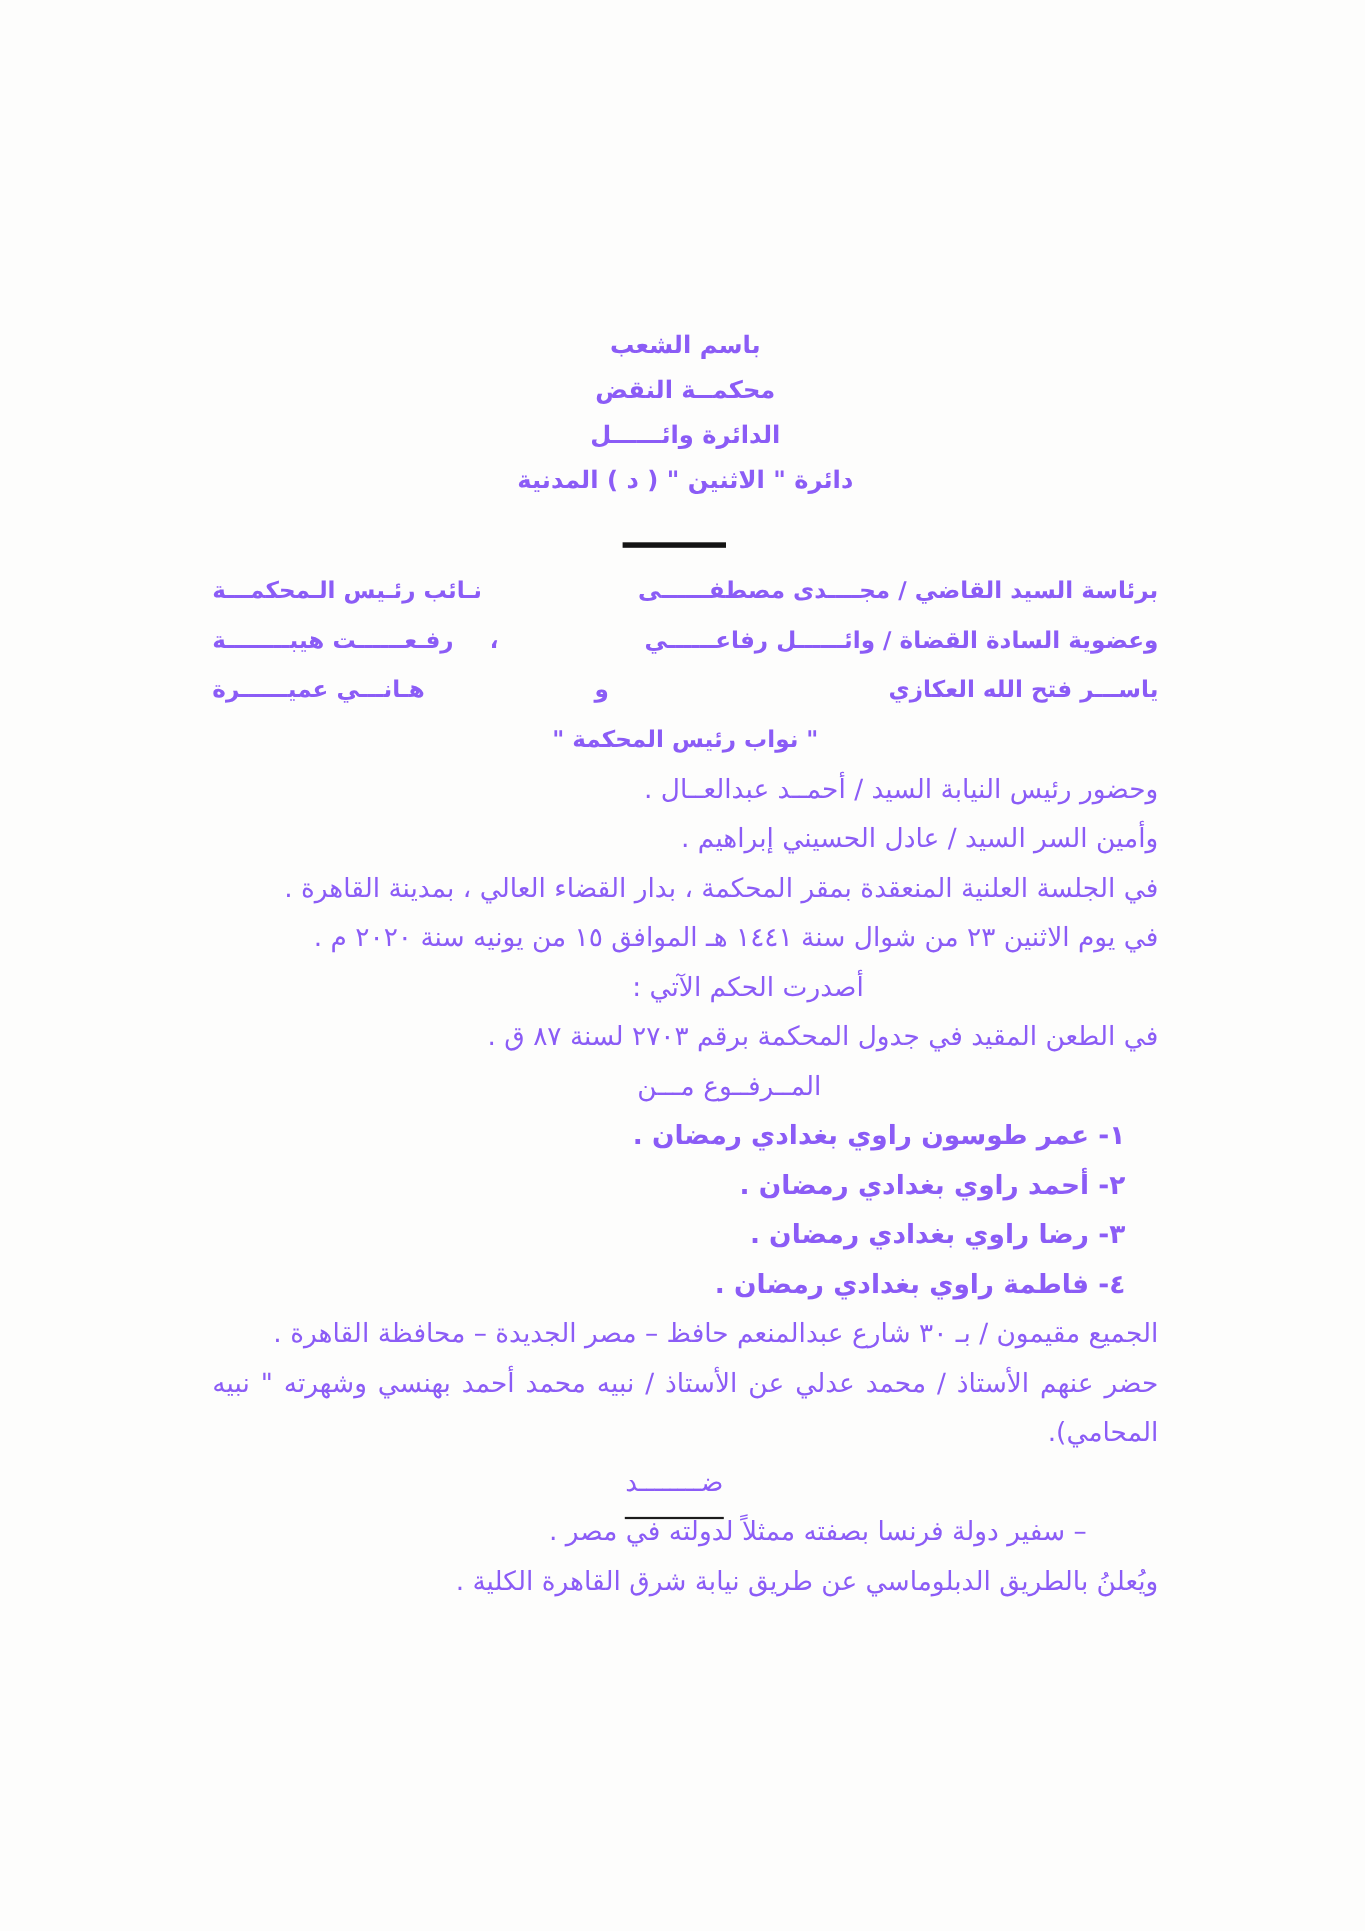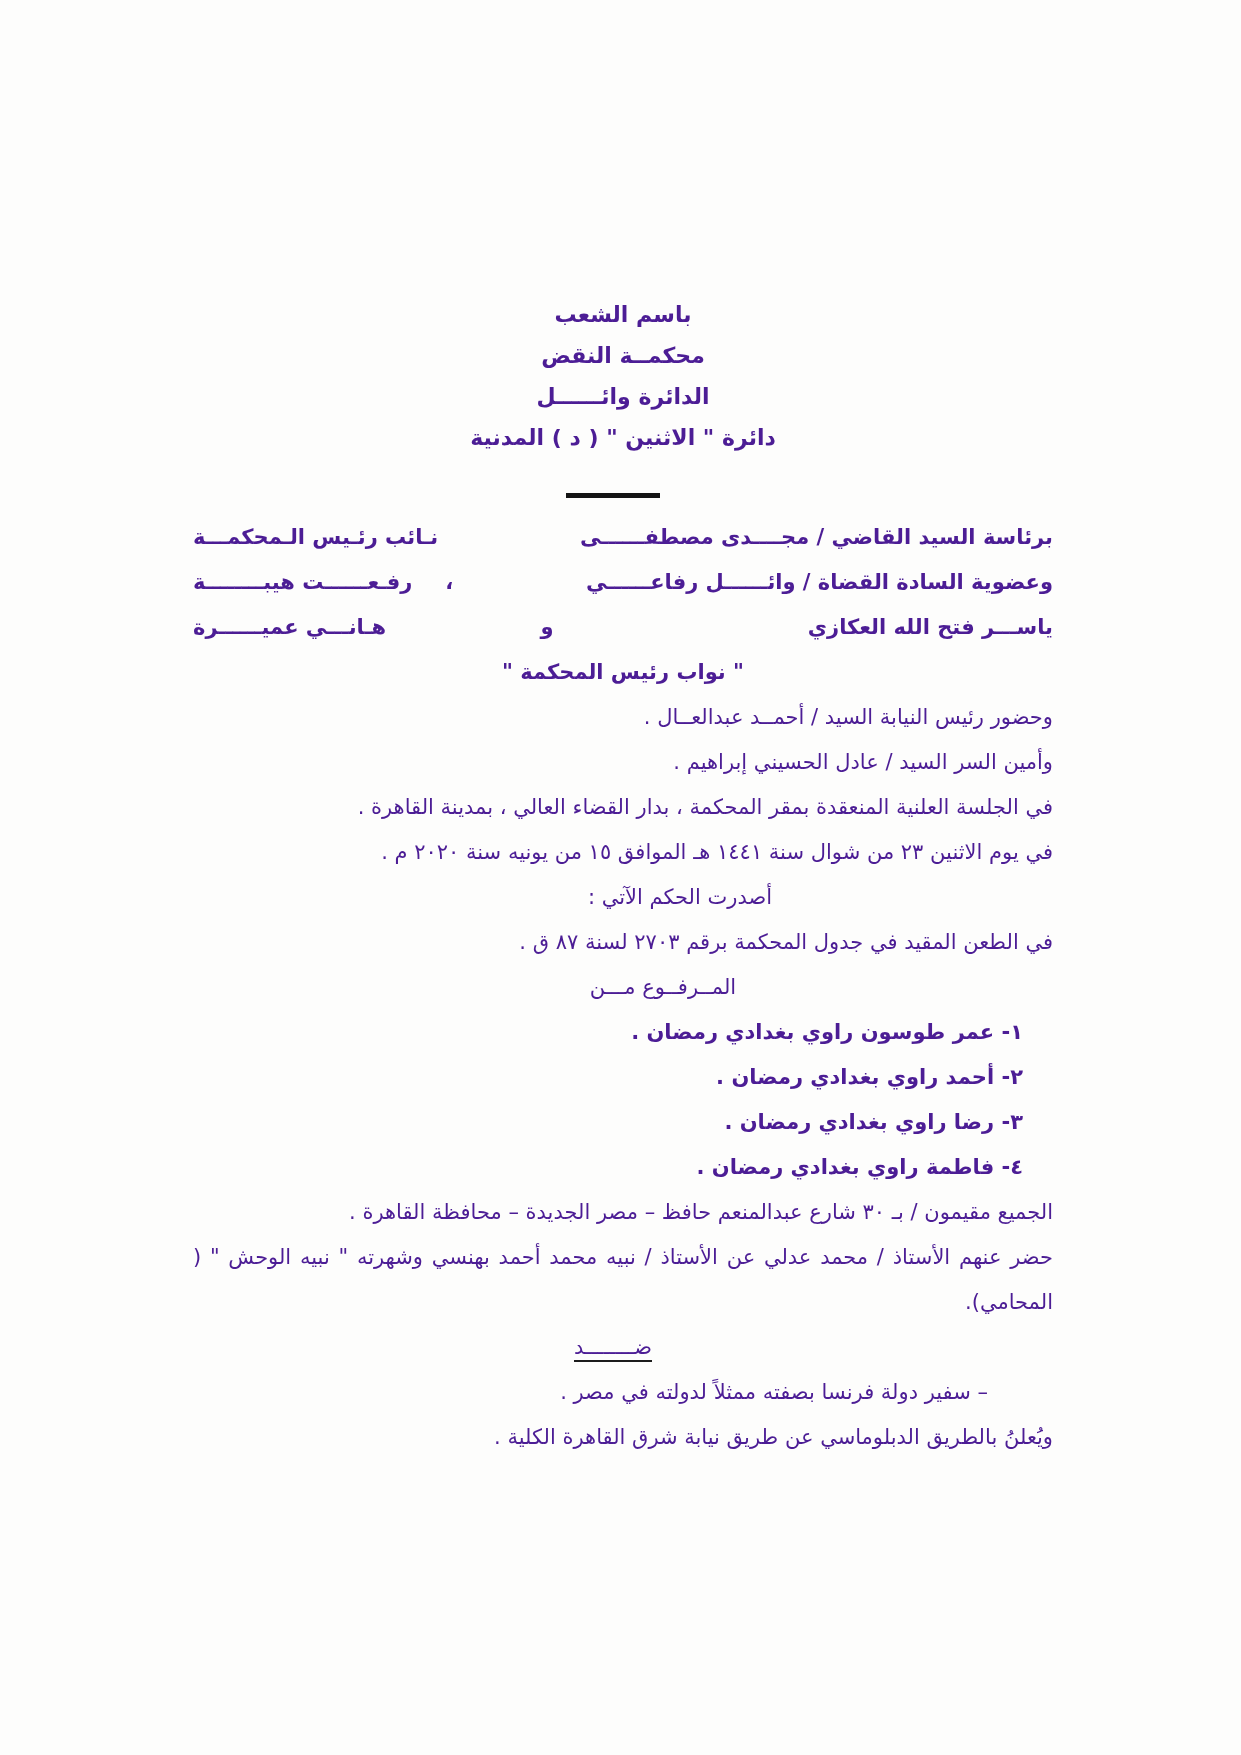--- a/index.html
+++ b/index.html
@@ -1,41 +1,41 @@
 <!DOCTYPE html>
 <html lang="ar" dir="rtl"><head>
 <meta charset="utf-8">
 <style>
   html,body{margin:0;padding:0;}
   .page{
     position:relative;
     width:1241px;height:1755px;
     background:#fdfdfc;
     font-family:"DejaVu Sans", sans-serif;
-    color:#4c1d95;
+    color:#8b5cf6;
     direction:rtl;
     overflow:hidden;
   }
   .content{
     position:absolute;
     top:294px;right:188px;
     width:860px;
   }
   .hline{height:41px;line-height:41px;text-align:center;font-weight:bold;font-size:22px;white-space:nowrap;}
   .divider{width:94px;height:5px;background:#141414;margin:35px auto 0 auto;transform:translateX(-10px);}
   .bench{margin-top:17px;}
   .bench-row{height:45px;line-height:45px;display:flex;justify-content:space-between;font-weight:bold;font-size:21px;white-space:nowrap;}
   .bench-sep{transform:translateX(-50px);font-weight:bold;}
   .bench-caption{height:45px;line-height:45px;text-align:center;font-weight:bold;font-size:21px;}
-  .line{height:45px;line-height:45px;font-size:21px;white-space:nowrap;}
+  .line{height:45px;line-height:45px;font-size:24px;white-space:nowrap;}
   .heading{text-align:center;font-weight:normal;}
   .h-verdict{transform:translateX(57px);}
   .h-filed{transform:translateX(40px);}
   .h-versus{transform:translateX(-10px);}
-  .h-versus .u{border-bottom:2px solid #1c1c1c;padding-bottom:1px;}
+  .h-versus .u{border-bottom:2px solid #1c1c1c;padding-bottom:18px;}
   .indent-list{padding-right:30px;font-weight:bold;}
   .indent-resp{padding-right:65px;}
   .justified{white-space:normal;text-align:justify;text-align-last:justify;overflow:hidden;}
 </style>
 </head>
 <body>
 
 <div class="page">
   <div class="content">
 

